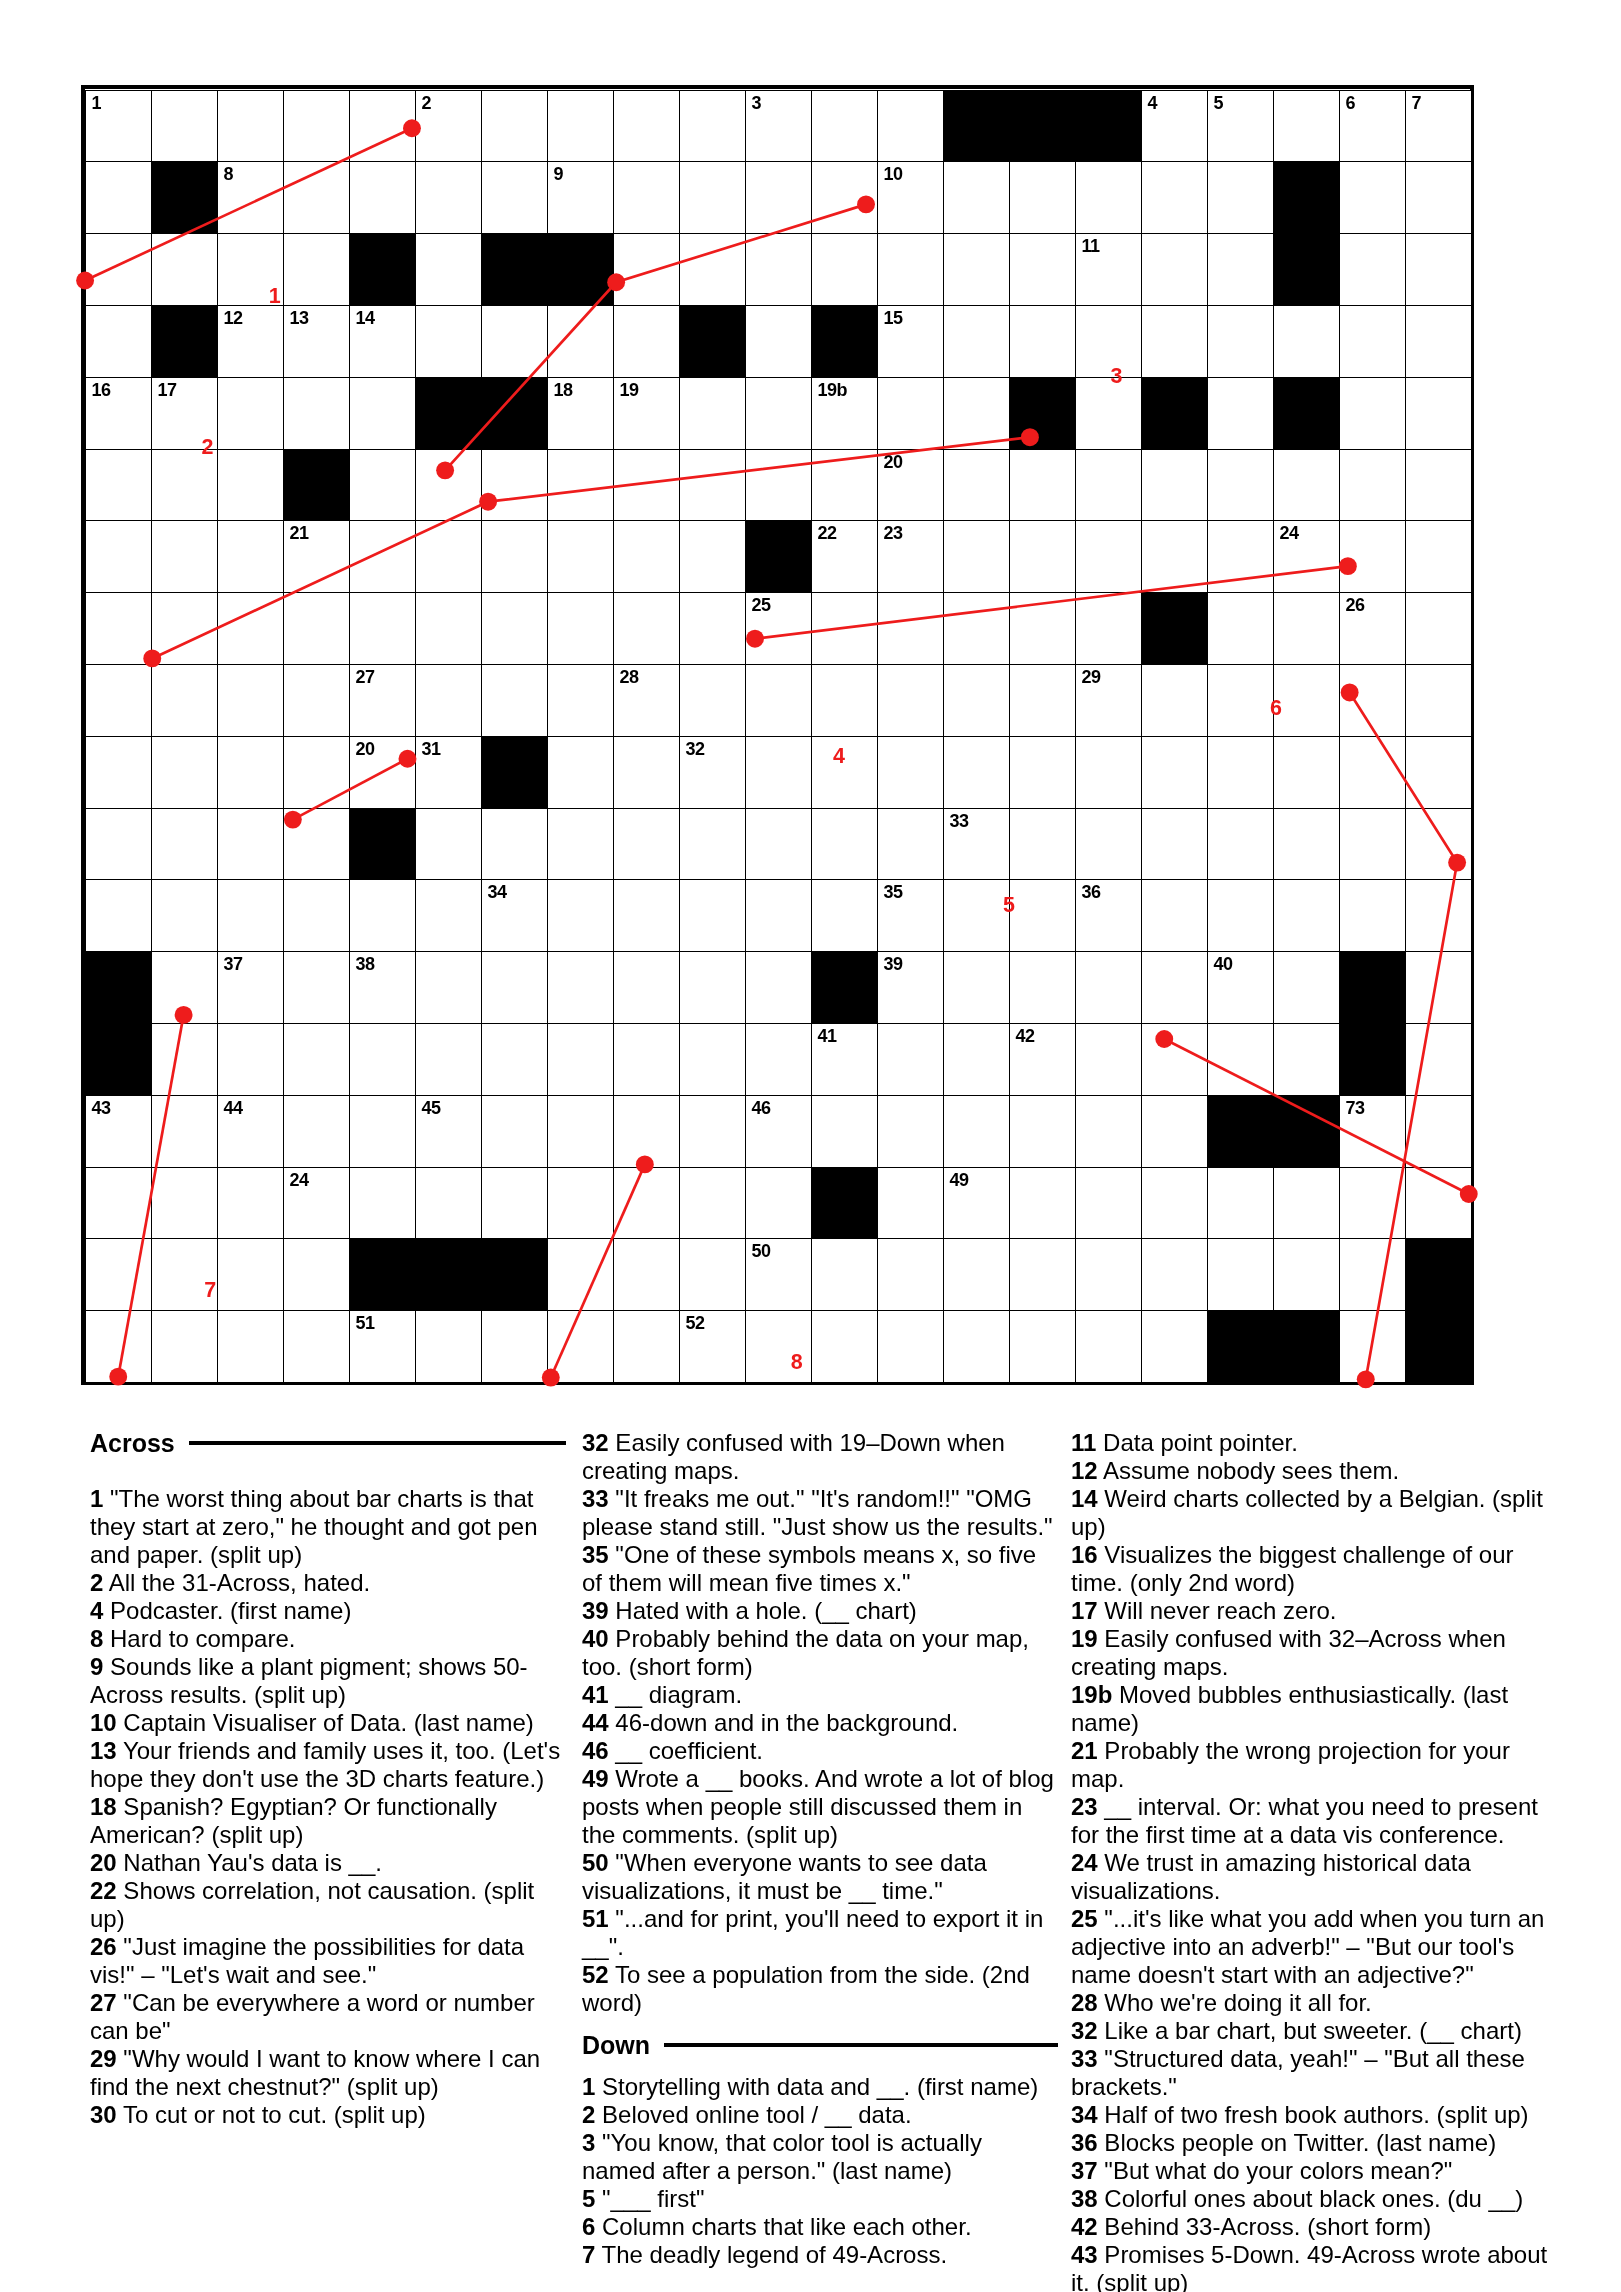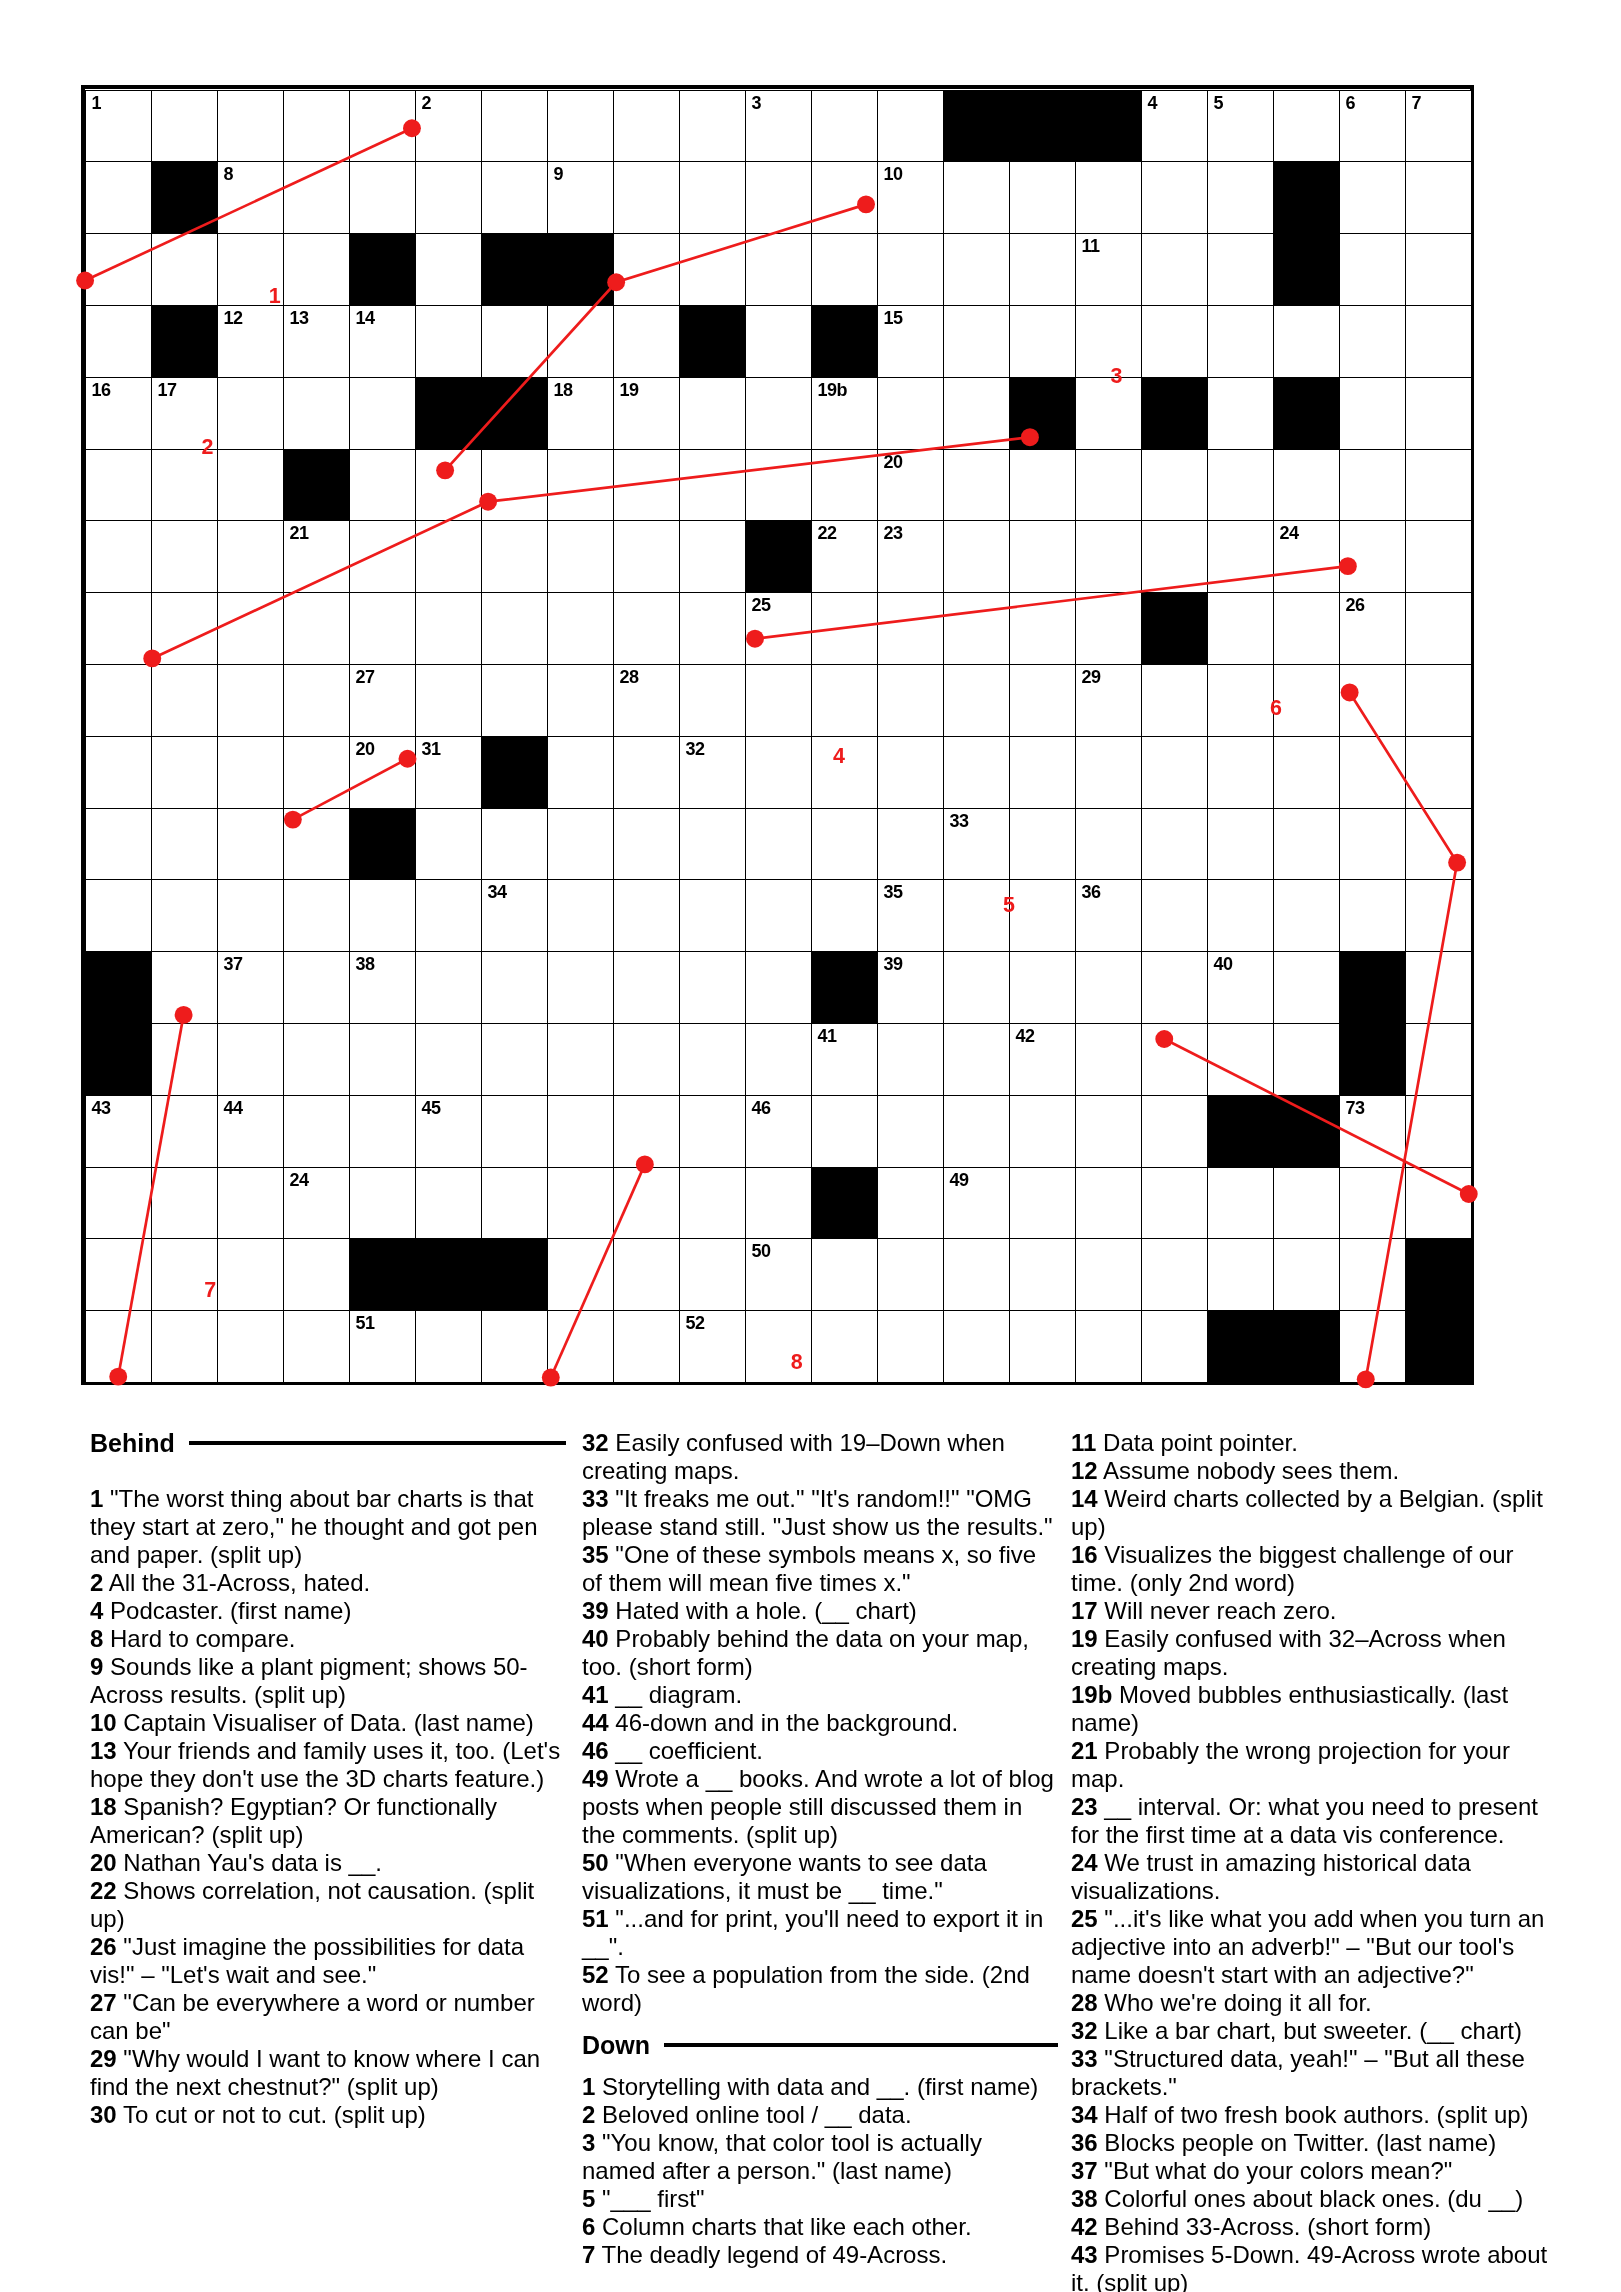--- a/index.html
+++ b/index.html
@@ -556,21 +556,21 @@
       <text x="1240" y="428" fill="#ee1c1c" font-family="&quot;Liberation Sans&quot;, sans-serif" font-size="24" font-weight="bold">3</text>
       <text x="930" y="852" fill="#ee1c1c" font-family="&quot;Liberation Sans&quot;, sans-serif" font-size="24" font-weight="bold">4</text>
       <text x="1120" y="1018" fill="#ee1c1c" font-family="&quot;Liberation Sans&quot;, sans-serif" font-size="24" font-weight="bold">5</text>
       <text x="1418" y="798" fill="#ee1c1c" font-family="&quot;Liberation Sans&quot;, sans-serif" font-size="24" font-weight="bold">6</text>
       <text x="228" y="1448" fill="#ee1c1c" font-family="&quot;Liberation Sans&quot;, sans-serif" font-size="24" font-weight="bold">7</text>
       <text x="883" y="1528" fill="#ee1c1c" font-family="&quot;Liberation Sans&quot;, sans-serif" font-size="24" font-weight="bold">8</text>
     </svg>
 
   <div class="clue-col" id="clue-col-1" style="left: 90px; top: 1429px; width: 476px;">
     <div class="sec-header">
-      <span>Behind</span>
+      <span>Across</span>
       <div class="rule"></div>
     </div>
     <div id="across-part-1">
         <p><b>1</b> "The worst thing about bar charts is that they start at zero," he thought and got pen and paper. (split up)</p>
         <p><b>2</b> All the 31-Across, hated.</p>
         <p><b>4</b> Podcaster. (first name)</p>
         <p><b>8</b> Hard to compare.</p>
         <p><b>9</b> Sounds like a plant pigment; shows 50-Across results. (split up)</p>
         <p><b>10</b> Captain Visualiser of Data. (last name)</p>
         <p><b>13</b> Your friends and family uses it, too. (Let's hope they don't use the 3D charts feature.)</p>

